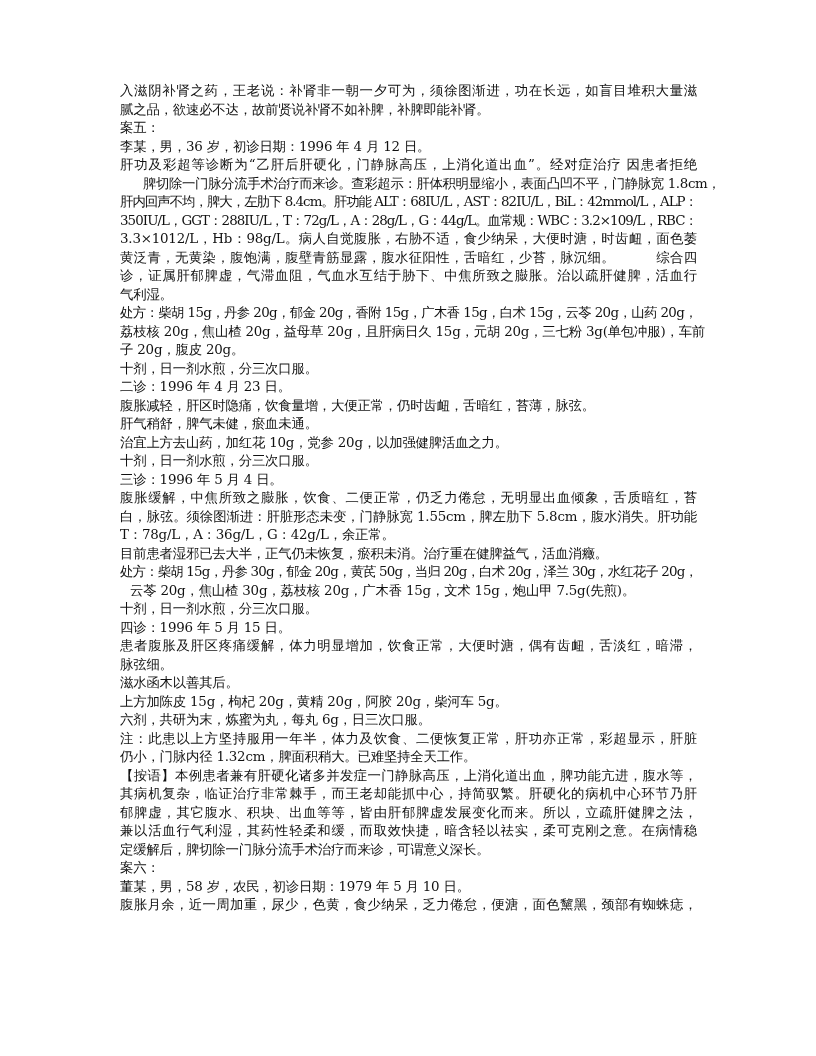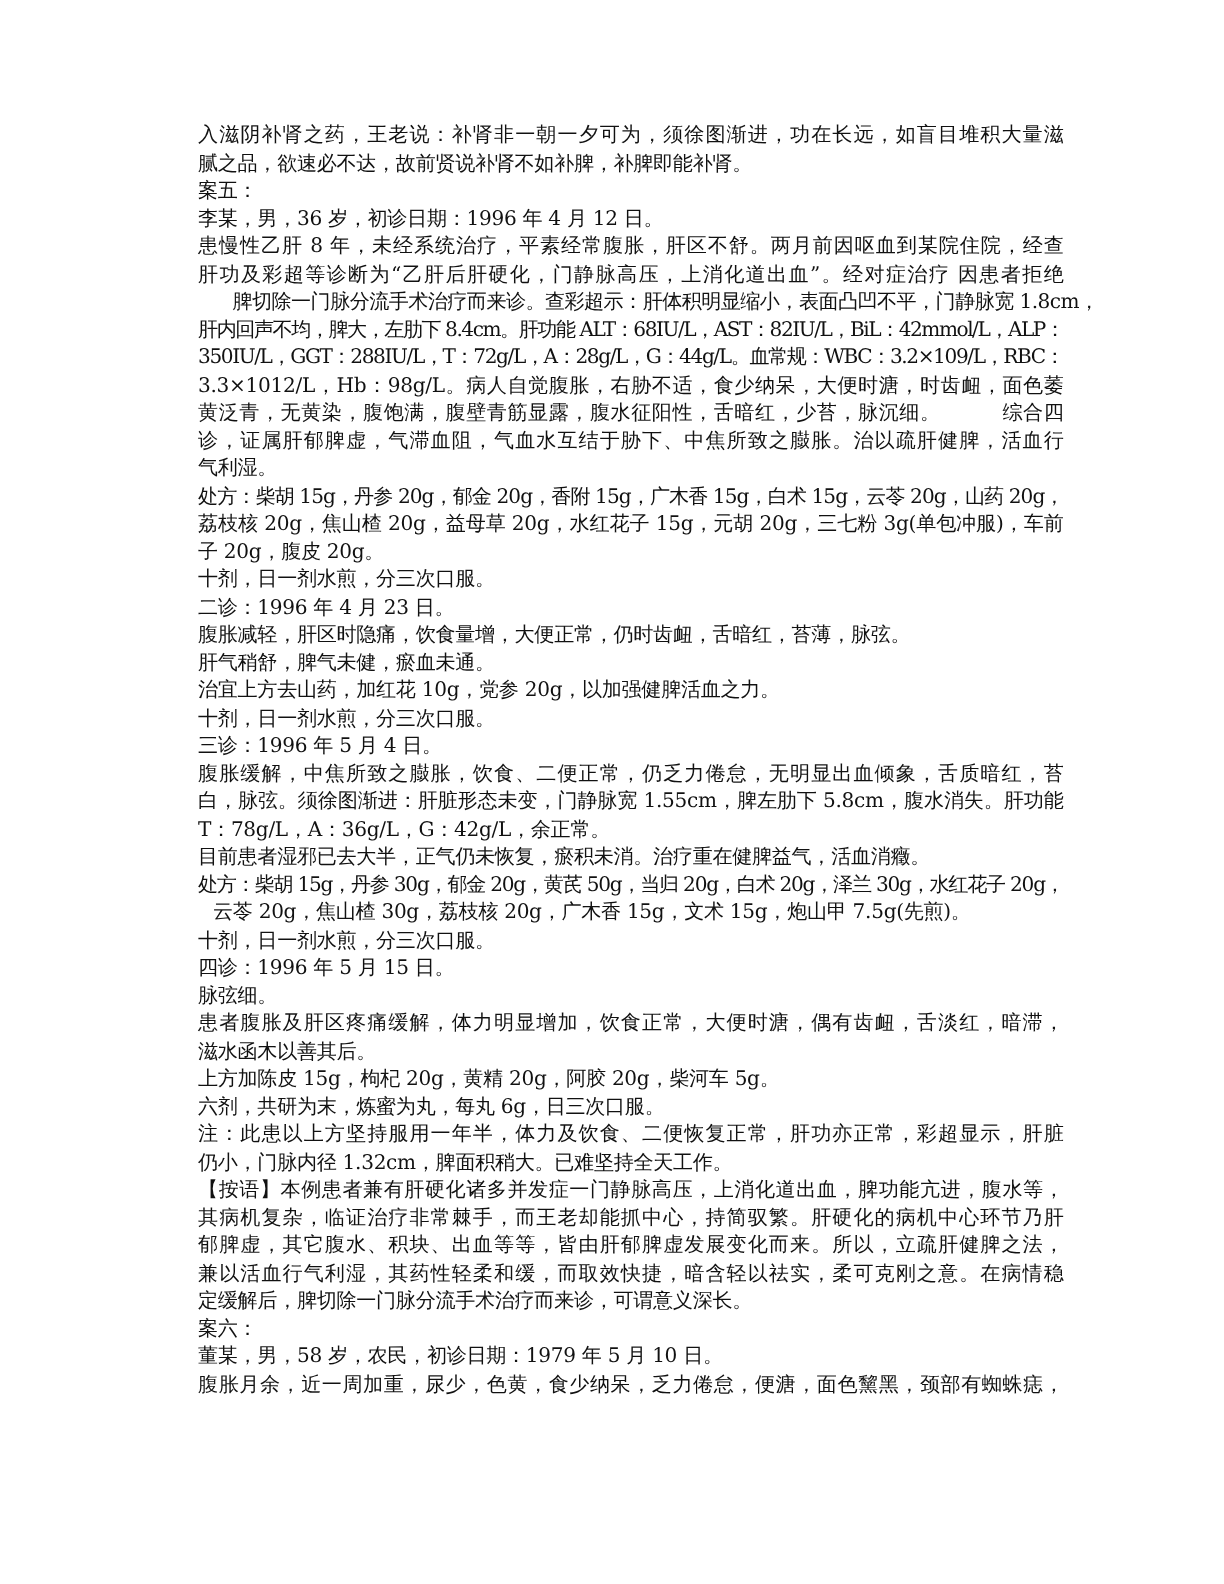--- a/index.html
+++ b/index.html
@@ -8,21 +8,21 @@
       background: #ffffff;
     }
     body {
       width: 816px;
       height: 1056px;
       position: relative;
       overflow: hidden;
     }
     .page {
       position: absolute;
-      left: 132px;
+      left: 120px;
       top: 82px;
       width: 577px;
       color: #111111;
       font-family: "DejaVu Serif", "Liberation Serif", serif;
       font-size: 13.4px;
       line-height: 18.5px;
     }
     .line {
       display: block;
       white-space: nowrap;
@@ -36,49 +36,48 @@
     }
   </style>
 </head>
 <body>
 
 <div class="page" id="page">
     <span class="line" style="white-space: nowrap; letter-spacing: -0.2px;">入滋阴补肾之药，王老说：补肾非一朝一夕可为，须徐图渐进，功在长远，如盲目堆积大量滋</span>
     <span class="line last" style="white-space: nowrap;">腻之品，欲速必不达，故前贤说补肾不如补脾，补脾即能补肾。</span>
     <span class="line last" style="white-space: nowrap;">案五：</span>
     <span class="line last" style="white-space: nowrap;">李某，男，36 岁，初诊日期：1996 年 4 月 12 日。</span>
-    <span class="line" style="white-space: nowrap; letter-spacing: -0.2px;">患慢性乙肝 8 年，未经系统治疗，平素经常腹胀，肝区不舒。两月前因呕血到某院住院，经查</span>
     <span class="line" style="white-space: nowrap; letter-spacing: -0.2px;">肝功及彩超等诊断为“乙肝后肝硬化，门静脉高压，上消化道出血”。经对症治疗 因患者拒绝</span>
     <span class="line" style="white-space: nowrap; letter-spacing: -0.370213px; margin-left: 23px;">脾切除一门脉分流手术治疗而来诊。查彩超示：肝体积明显缩小，表面凸凹不平，门静脉宽 1.8cm，</span>
     <span class="line" style="white-space: nowrap; letter-spacing: -0.977778px;">肝内回声不均，脾大，左肋下 8.4cm。肝功能 ALT：68IU/L，AST：82IU/L，BiL：42mmol/L，ALP：</span>
     <span class="line" style="white-space: nowrap; letter-spacing: -0.927273px;">350IU/L，GGT：288IU/L，T：72g/L，A：28g/L，G：44g/L。血常规：WBC：3.2×109/L，RBC：</span>
     <span class="line" style="white-space: nowrap; letter-spacing: -0.2px;">3.3×1012/L，Hb：98g/L。病人自觉腹胀，右胁不适，食少纳呆，大便时溏，时齿衄，面色萎</span>
     <span class="line" style="white-space: nowrap; letter-spacing: -0.2px;">黄泛青，无黄染，腹饱满，腹壁青筋显露，腹水征阳性，舌暗红，少苔，脉沉细。　　　综合四</span>
     <span class="line" style="white-space: nowrap; letter-spacing: -0.2px;">诊，证属肝郁脾虚，气滞血阻，气血水互结于胁下、中焦所致之臌胀。治以疏肝健脾，活血行</span>
     <span class="line last" style="white-space: nowrap;">气利湿。</span>
     <span class="line" style="white-space: nowrap; letter-spacing: -0.616667px;">处方：柴胡 15g，丹参 20g，郁金 20g，香附 15g，广木香 15g，白术 15g，云苓 20g，山药 20g，</span>
-    <span class="line" style="white-space: nowrap; letter-spacing: -0.2px;">荔枝核 20g，焦山楂 20g，益母草 20g，水红花子 15g，元胡 20g，三七粉 3g(单包冲服)，车前</span>
+    <span class="line" style="white-space: nowrap; letter-spacing: -0.2px;">荔枝核 20g，焦山楂 20g，益母草 20g，且肝病日久 15g，元胡 20g，三七粉 3g(单包冲服)，车前</span>
     <span class="line last" style="white-space: nowrap;">子 20g，腹皮 20g。</span>
     <span class="line last" style="white-space: nowrap;">十剂，日一剂水煎，分三次口服。</span>
     <span class="line last" style="white-space: nowrap;">二诊：1996 年 4 月 23 日。</span>
     <span class="line last" style="white-space: nowrap;">腹胀减轻，肝区时隐痛，饮食量增，大便正常，仍时齿衄，舌暗红，苔薄，脉弦。</span>
     <span class="line last" style="white-space: nowrap;">肝气稍舒，脾气未健，瘀血未通。</span>
     <span class="line last" style="white-space: nowrap;">治宜上方去山药，加红花 10g，党参 20g，以加强健脾活血之力。</span>
     <span class="line last" style="white-space: nowrap;">十剂，日一剂水煎，分三次口服。</span>
     <span class="line last" style="white-space: nowrap;">三诊：1996 年 5 月 4 日。</span>
     <span class="line" style="white-space: nowrap; letter-spacing: -0.2px;">腹胀缓解，中焦所致之臌胀，饮食、二便正常，仍乏力倦怠，无明显出血倾象，舌质暗红，苔</span>
     <span class="line" style="white-space: nowrap; letter-spacing: -0.2px;">白，脉弦。须徐图渐进：肝脏形态未变，门静脉宽 1.55cm，脾左肋下 5.8cm，腹水消失。肝功能</span>
     <span class="line last" style="white-space: nowrap;">T：78g/L，A：36g/L，G：42g/L，余正常。</span>
     <span class="line last" style="white-space: nowrap;">目前患者湿邪已去大半，正气仍未恢复，瘀积未消。治疗重在健脾益气，活血消癥。</span>
     <span class="line" style="white-space: nowrap; letter-spacing: -0.822951px;">处方：柴胡 15g，丹参 30g，郁金 20g，黄芪 50g，当归 20g，白术 20g，泽兰 30g，水红花子 20g，</span>
     <span class="line last" style="white-space: nowrap; margin-left: 10px;">云苓 20g，焦山楂 30g，荔枝核 20g，广木香 15g，文术 15g，炮山甲 7.5g(先煎)。</span>
     <span class="line last" style="white-space: nowrap;">十剂，日一剂水煎，分三次口服。</span>
     <span class="line last" style="white-space: nowrap;">四诊：1996 年 5 月 15 日。</span>
+    <span class="line" style="white-space: nowrap; letter-spacing: -0.2px;">患者腹胀及肝区疼痛缓解，体力明显增加，饮食正常，大便时溏，偶有齿衄，舌淡红，暗滞，</span>
     <span class="line last" style="white-space: nowrap;">脉弦细。</span>
-    <span class="line" style="white-space: nowrap; letter-spacing: -0.2px;">患者腹胀及肝区疼痛缓解，体力明显增加，饮食正常，大便时溏，偶有齿衄，舌淡红，暗滞，</span>
     <span class="line last" style="white-space: nowrap;">滋水函木以善其后。</span>
     <span class="line last" style="white-space: nowrap;">上方加陈皮 15g，枸杞 20g，黄精 20g，阿胶 20g，柴河车 5g。</span>
     <span class="line last" style="white-space: nowrap;">六剂，共研为末，炼蜜为丸，每丸 6g，日三次口服。</span>
     <span class="line" style="white-space: nowrap; letter-spacing: -0.2px;">注：此患以上方坚持服用一年半，体力及饮食、二便恢复正常，肝功亦正常，彩超显示，肝脏</span>
     <span class="line last" style="white-space: nowrap;">仍小，门脉内径 1.32cm，脾面积稍大。已难坚持全天工作。</span>
     <span class="line" style="white-space: nowrap; letter-spacing: -0.2px;">【按语】本例患者兼有肝硬化诸多并发症一门静脉高压，上消化道出血，脾功能亢进，腹水等，</span>
     <span class="line" style="white-space: nowrap; letter-spacing: -0.2px;">其病机复杂，临证治疗非常棘手，而王老却能抓中心，持简驭繁。肝硬化的病机中心环节乃肝</span>
     <span class="line" style="white-space: nowrap; letter-spacing: -0.2px;">郁脾虚，其它腹水、积块、出血等等，皆由肝郁脾虚发展变化而来。所以，立疏肝健脾之法，</span>
     <span class="line" style="white-space: nowrap; letter-spacing: -0.2px;">兼以活血行气利湿，其药性轻柔和缓，而取效快捷，暗含轻以祛实，柔可克刚之意。在病情稳</span>
     <span class="line last" style="white-space: nowrap;">定缓解后，脾切除一门脉分流手术治疗而来诊，可谓意义深长。</span>

